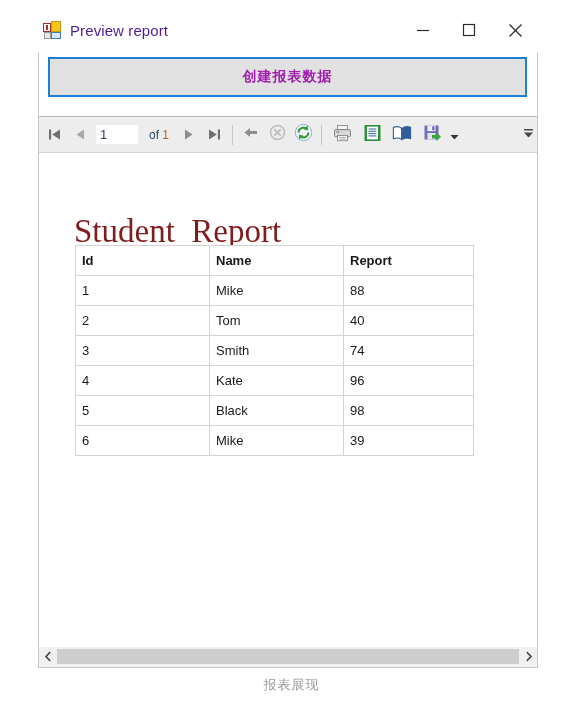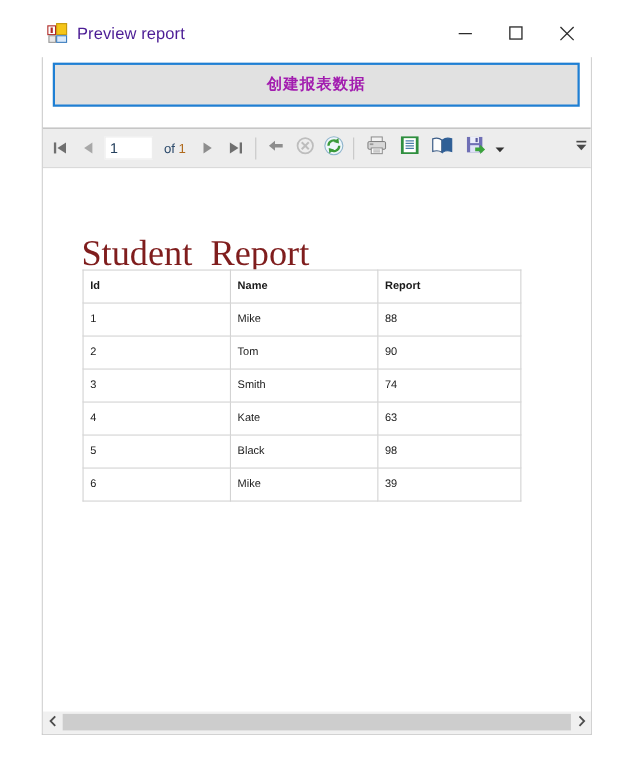--- a/index.html
+++ b/index.html
@@ -228,21 +228,21 @@
     top: 92px;
     width: 398px;
     border-collapse: collapse;
     table-layout: fixed;
     background: #ffffff;
   }
   .report-table td, .report-table th {
     border: 1px solid #d3d3d3;
     height: 30px;
     padding: 0 6px;
-    font-size: 10px;
+    font-size: 13px;
     color: #1a1a1a;
     text-align: left;
     vertical-align: middle;
     box-sizing: border-box;
     overflow: hidden;
     white-space: nowrap;
   }
   .report-table th {
     font-weight: bold;
   }
@@ -512,31 +512,31 @@
             </thead>
             <tbody>
               <tr>
                 <td>1</td>
                 <td>Mike</td>
                 <td class="score-cell">88</td>
               </tr>
               <tr>
                 <td>2</td>
                 <td>Tom</td>
-                <td class="score-cell">90</td>
+                <td class="score-cell">40</td>
               </tr>
               <tr>
                 <td>3</td>
                 <td>Smith</td>
                 <td class="score-cell">74</td>
               </tr>
               <tr>
                 <td>4</td>
                 <td>Kate</td>
-                <td class="score-cell">63</td>
+                <td class="score-cell">96</td>
               </tr>
               <tr>
                 <td>5</td>
                 <td>Black</td>
                 <td class="score-cell">98</td>
               </tr>
               <tr>
                 <td>6</td>
                 <td>Mike</td>
                 <td class="score-cell">39</td>
@@ -562,14 +562,15 @@
                 <polyline points="2.8,1.2 7,5.5 2.8,9.8" fill="none" stroke="#4d4d4d" stroke-width="1.7"></polyline>
               </svg>
             </span>
           </div>
         </div>
 
       </div>
     </div>
   </div>
 
+  <div class="caption">报表展现</div>
 
 </div>
 
 </body></html>

